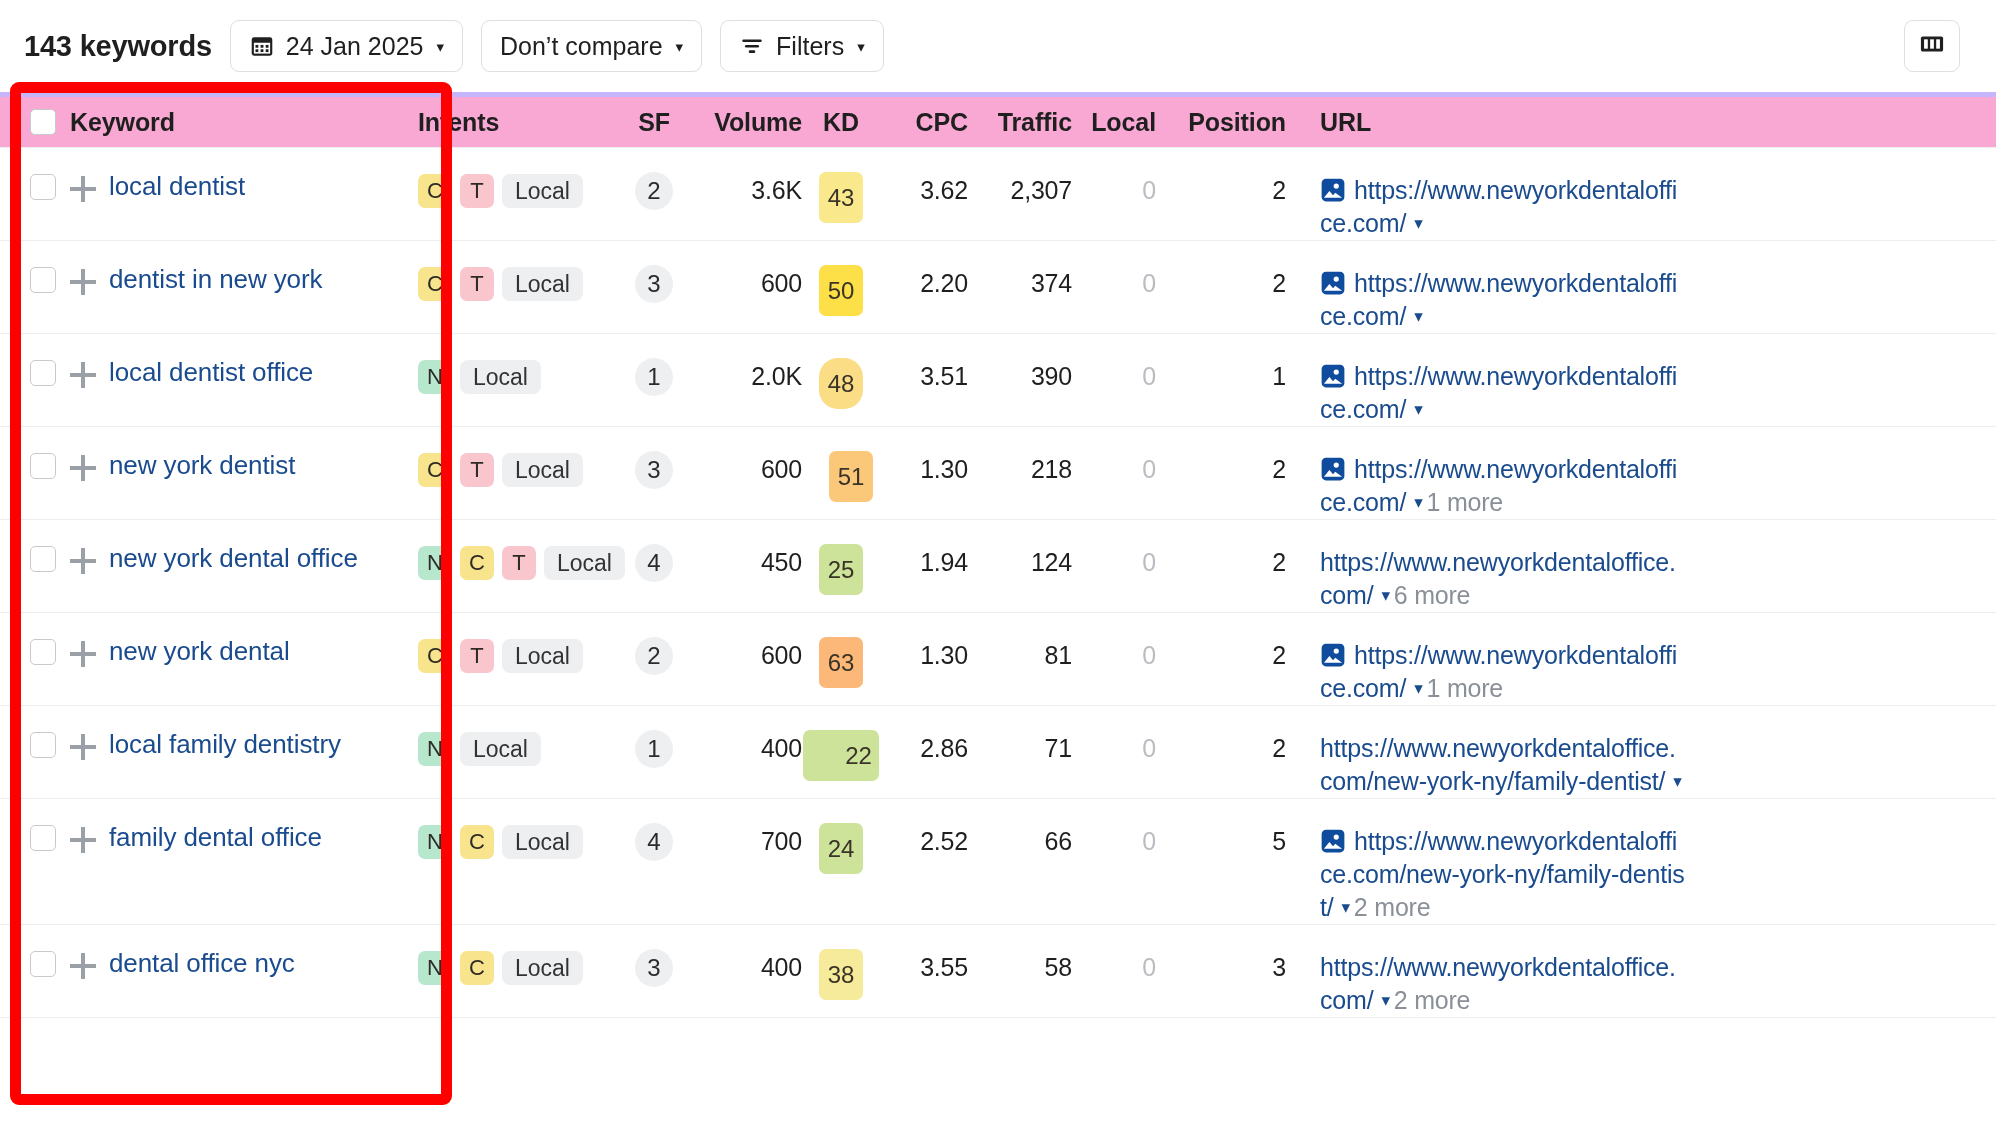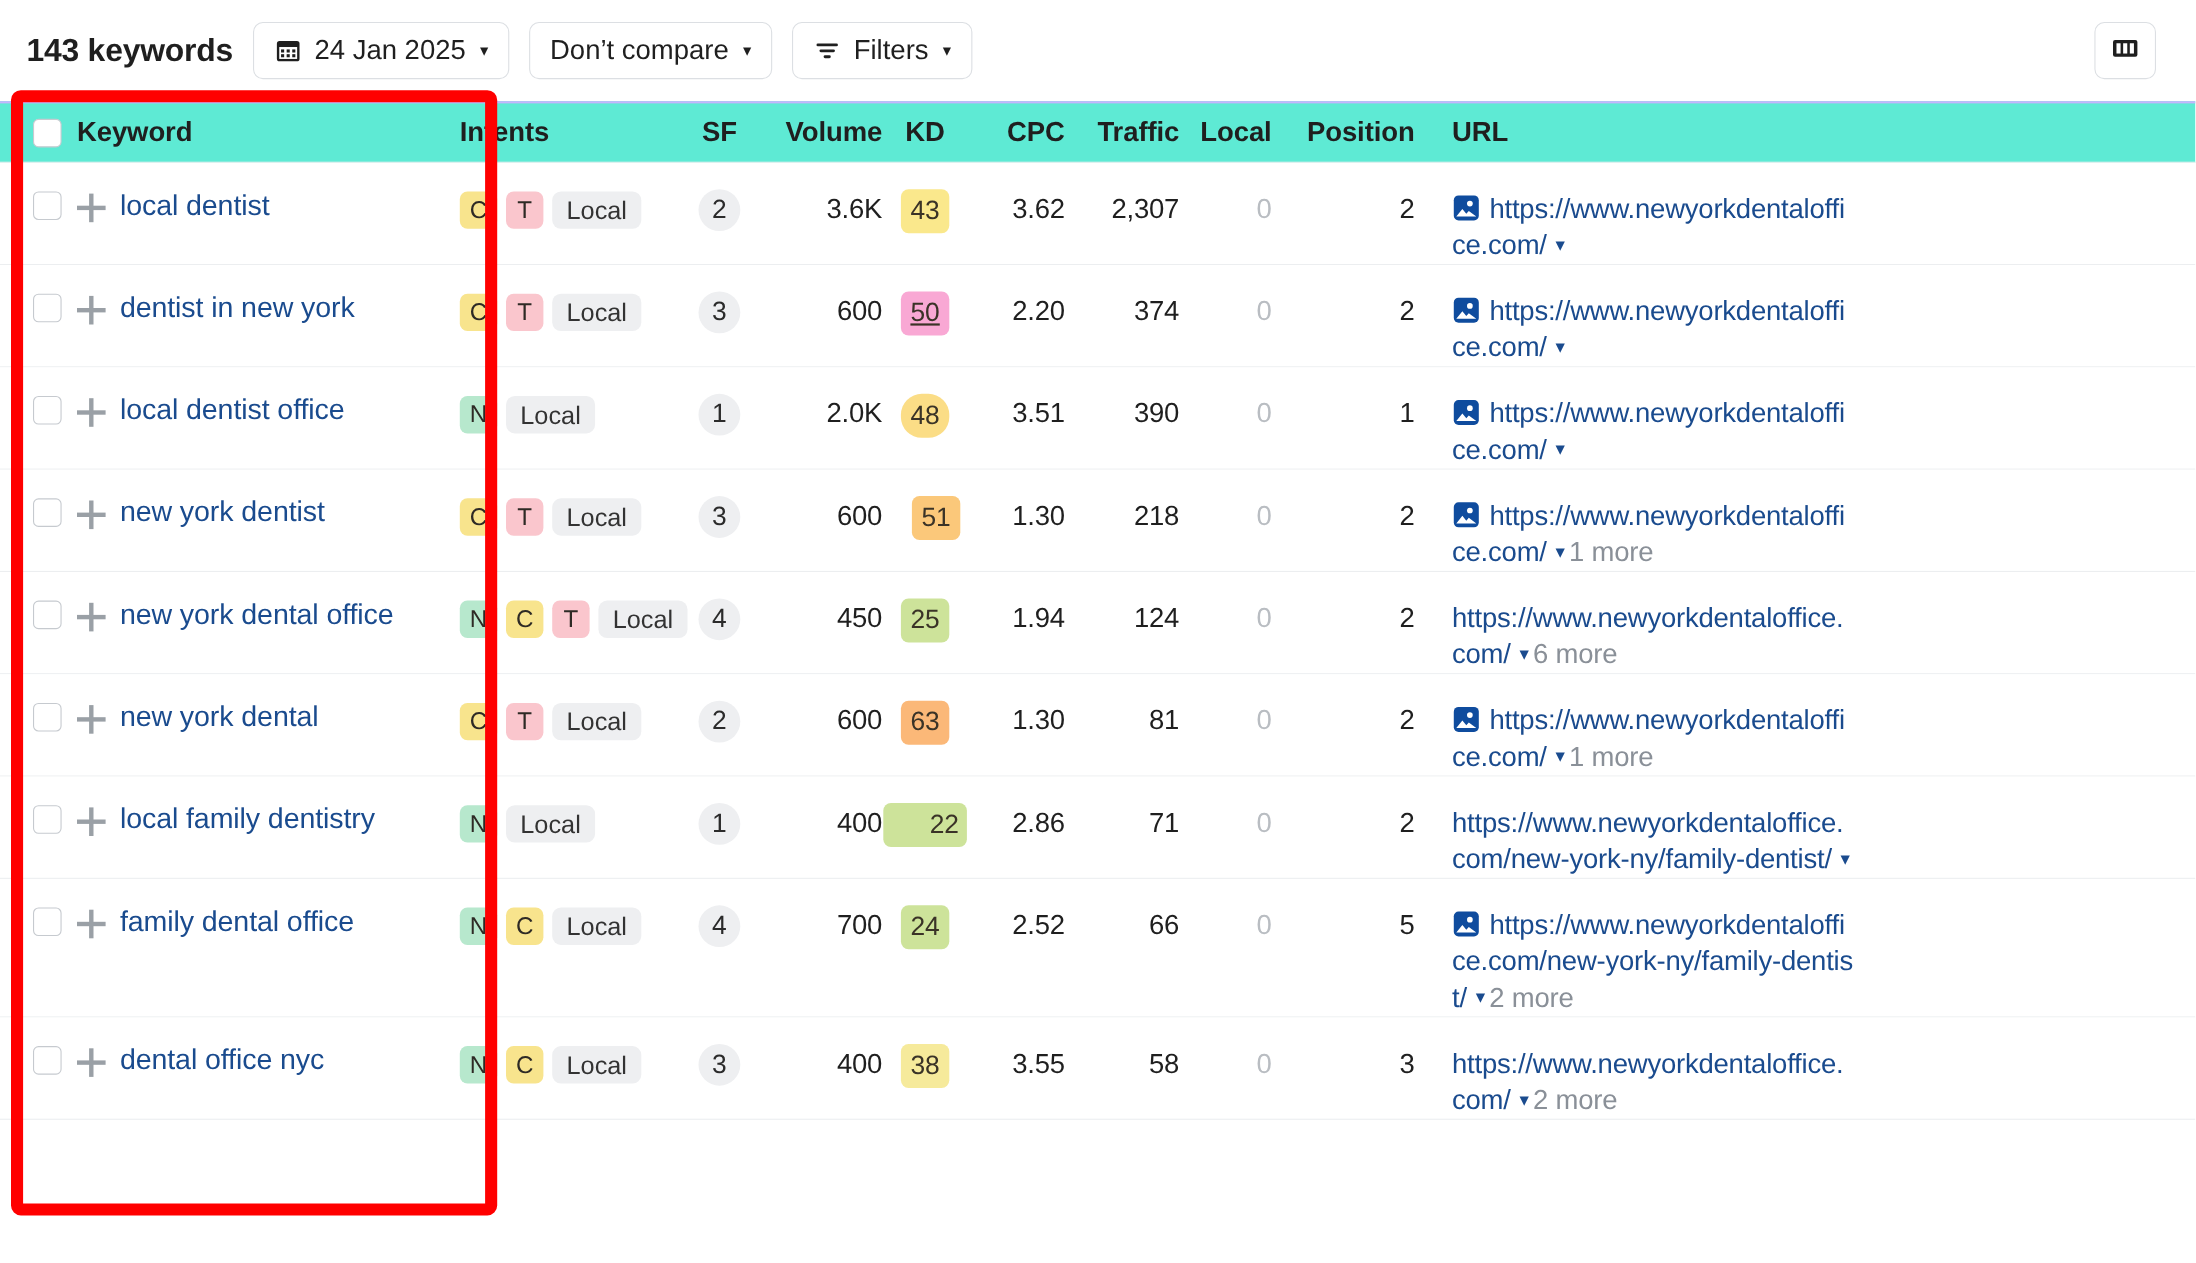--- a/index.html
+++ b/index.html
@@ -63,23 +63,23 @@
     display: inline-flex; align-items: center; justify-content: center;
     cursor: pointer;
   }
 
   
   .table { width: 100%; }
   .thead {
     display: flex;
     align-items: center;
     height: 56px;
-    border-top: 2px solid #c4b5fd;
+    border-top: 5px solid #c4b5fd;
     border-bottom: 1px solid #eceef0;
-    background: #5eead4;
+    background: #f9a8d4;
   }
   .row {
     display: flex;
     align-items: flex-start;
     border-bottom: 1px solid #eceef0;
     min-height: 84px;
     background: #fff;
   }
 
   
@@ -196,21 +196,21 @@
     font-size: 25px;
     color: #1f1f1f;
     padding-top: 28px;
     letter-spacing: -0.2px;
   }
   .num.zero { color: #b9bdc2; }
 
   .kdbadge {
     display: inline-flex;
     align-items: center; justify-content: center;
-    min-width: 44px; height: 40px;
+    min-width: 44px; height: 51px;
     padding: 0 7px;
     border-radius: 7px;
     font-size: 24px;
     color: #3a3327;
     margin-top: 24px;
   }
 
   .urlcell {
     padding-top: 26px;
     font-size: 25px;
@@ -381,21 +381,21 @@
               <span class="ibadge C">C</span>
               <span class="ibadge T">T</span>
               <span class="local-pill">Local</span>
             </div>
     </div>
     <div class="c-sf">
       <span class="sfcircle">3</span>
     </div>
     <div class="c-volume num">600</div>
     <div class="c-kd">
-      <span class="kdbadge" style="background: #f9a8d4; text-decoration: underline;">50</span>
+      <span class="kdbadge" style="background: #fde047;">50</span>
     </div>
     <div class="c-cpc num">2.20</div>
     <div class="c-traffic num">374</div>
     <div class="c-paid num zero">0</div>
     <div class="c-pos num">2</div>
     <div class="c-url urlcell"><span class="serp-icon"><svg width="26" height="26" viewBox="0 0 24 24" aria-hidden="true">
                 <rect x="1.5" y="1.5" width="21" height="21" rx="4" fill="#0f4c9e"></rect>
                 <circle cx="15" cy="8.4" r="2.4" fill="#ffffff"></circle>
                 <path d="M3.6 19.2l5.1-6.3 3.3 4 2.1-2.4 6.3 4.7z" fill="#ffffff"></path>
               </svg></span><span class="urltext">https://www.newyorkdentaloffice.com/</span><span class="dcaret">▾</span></div>

